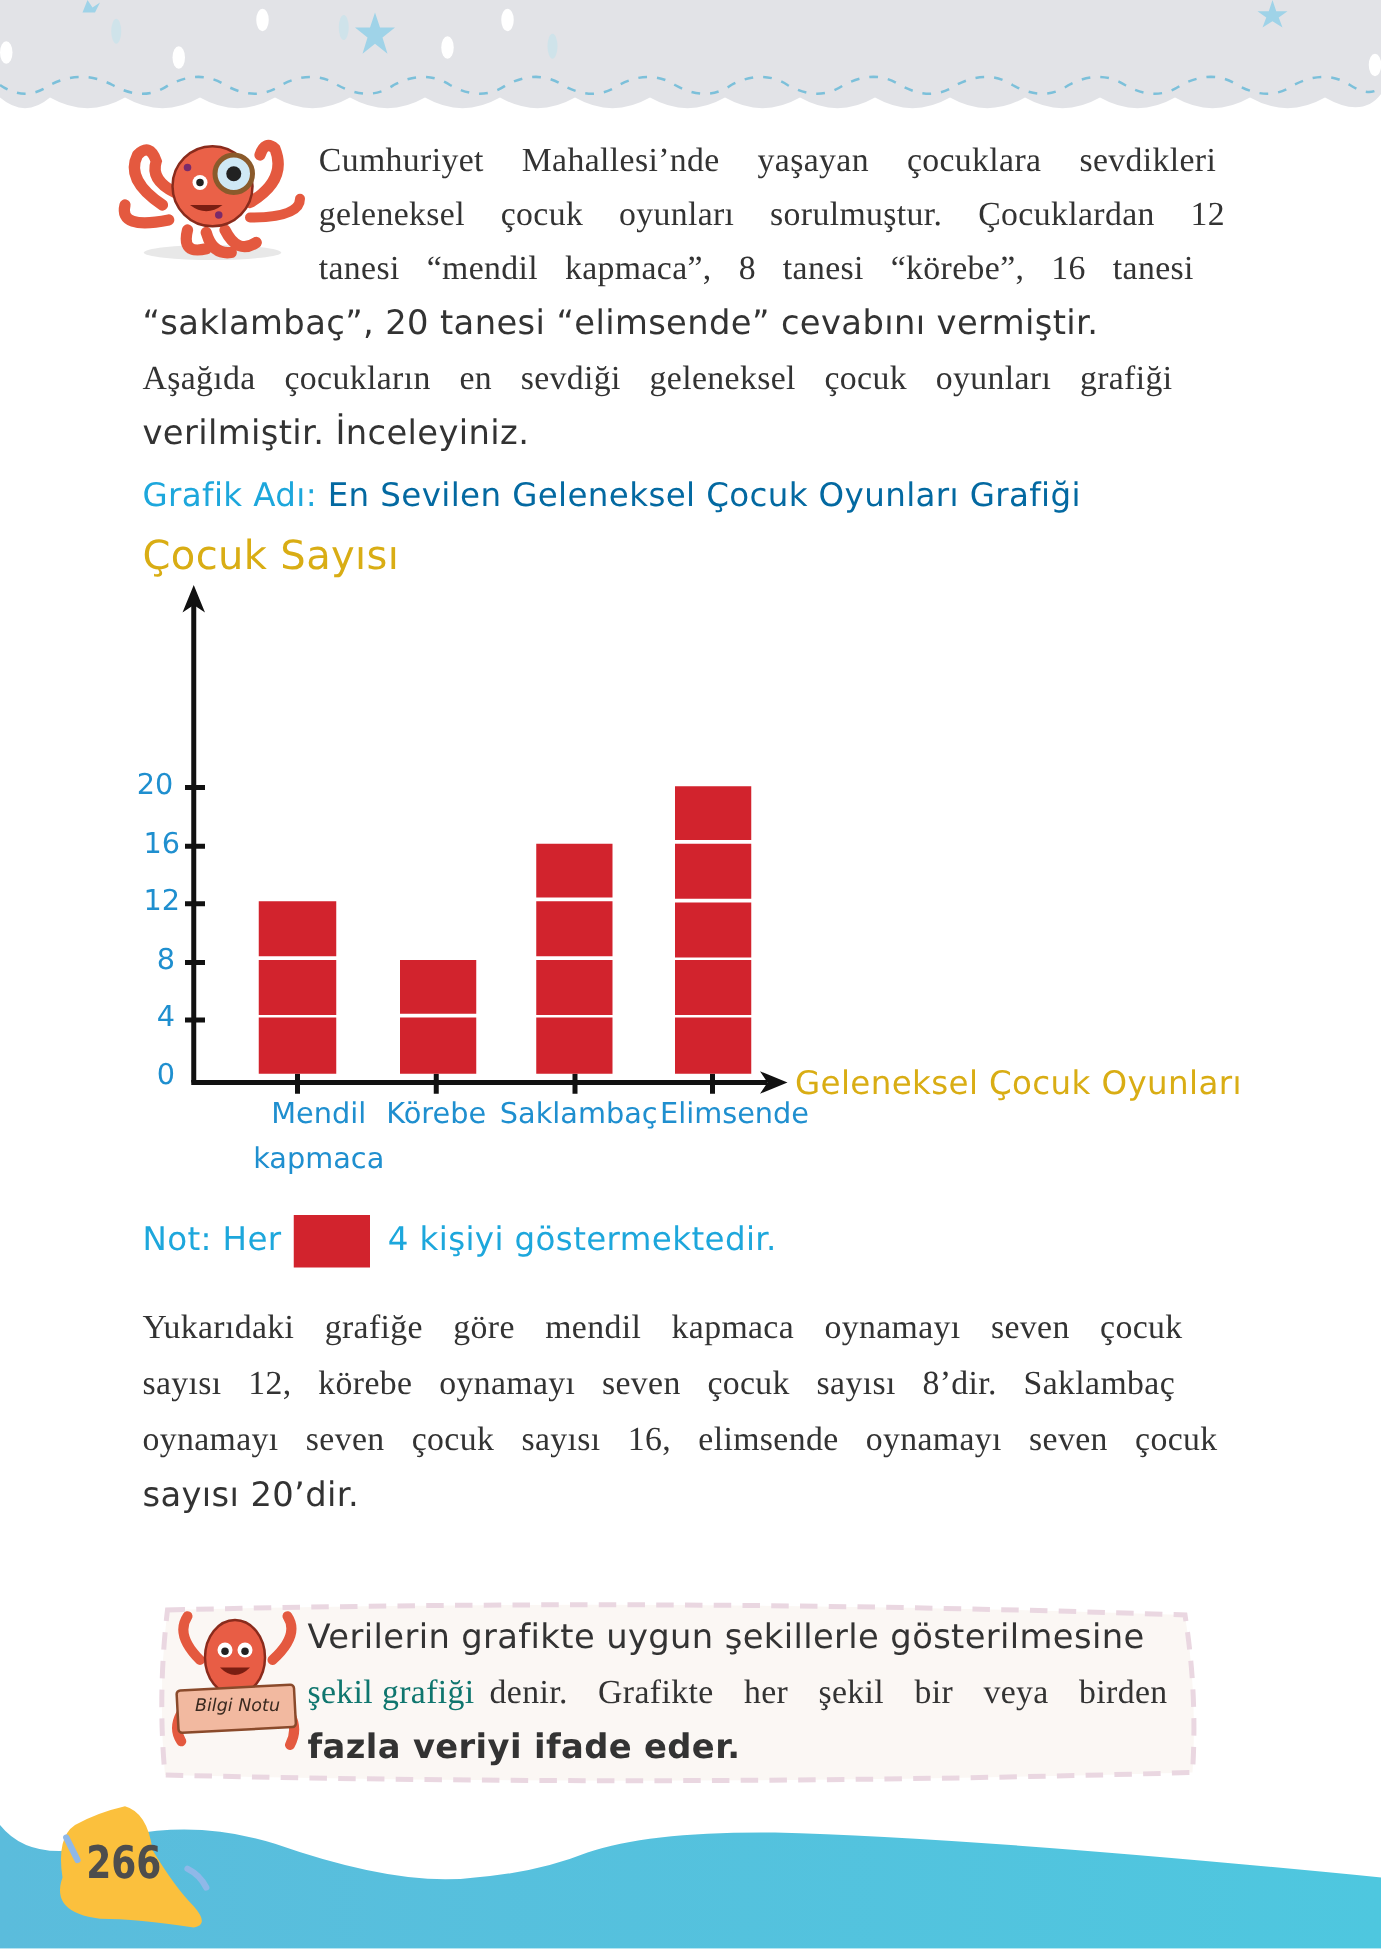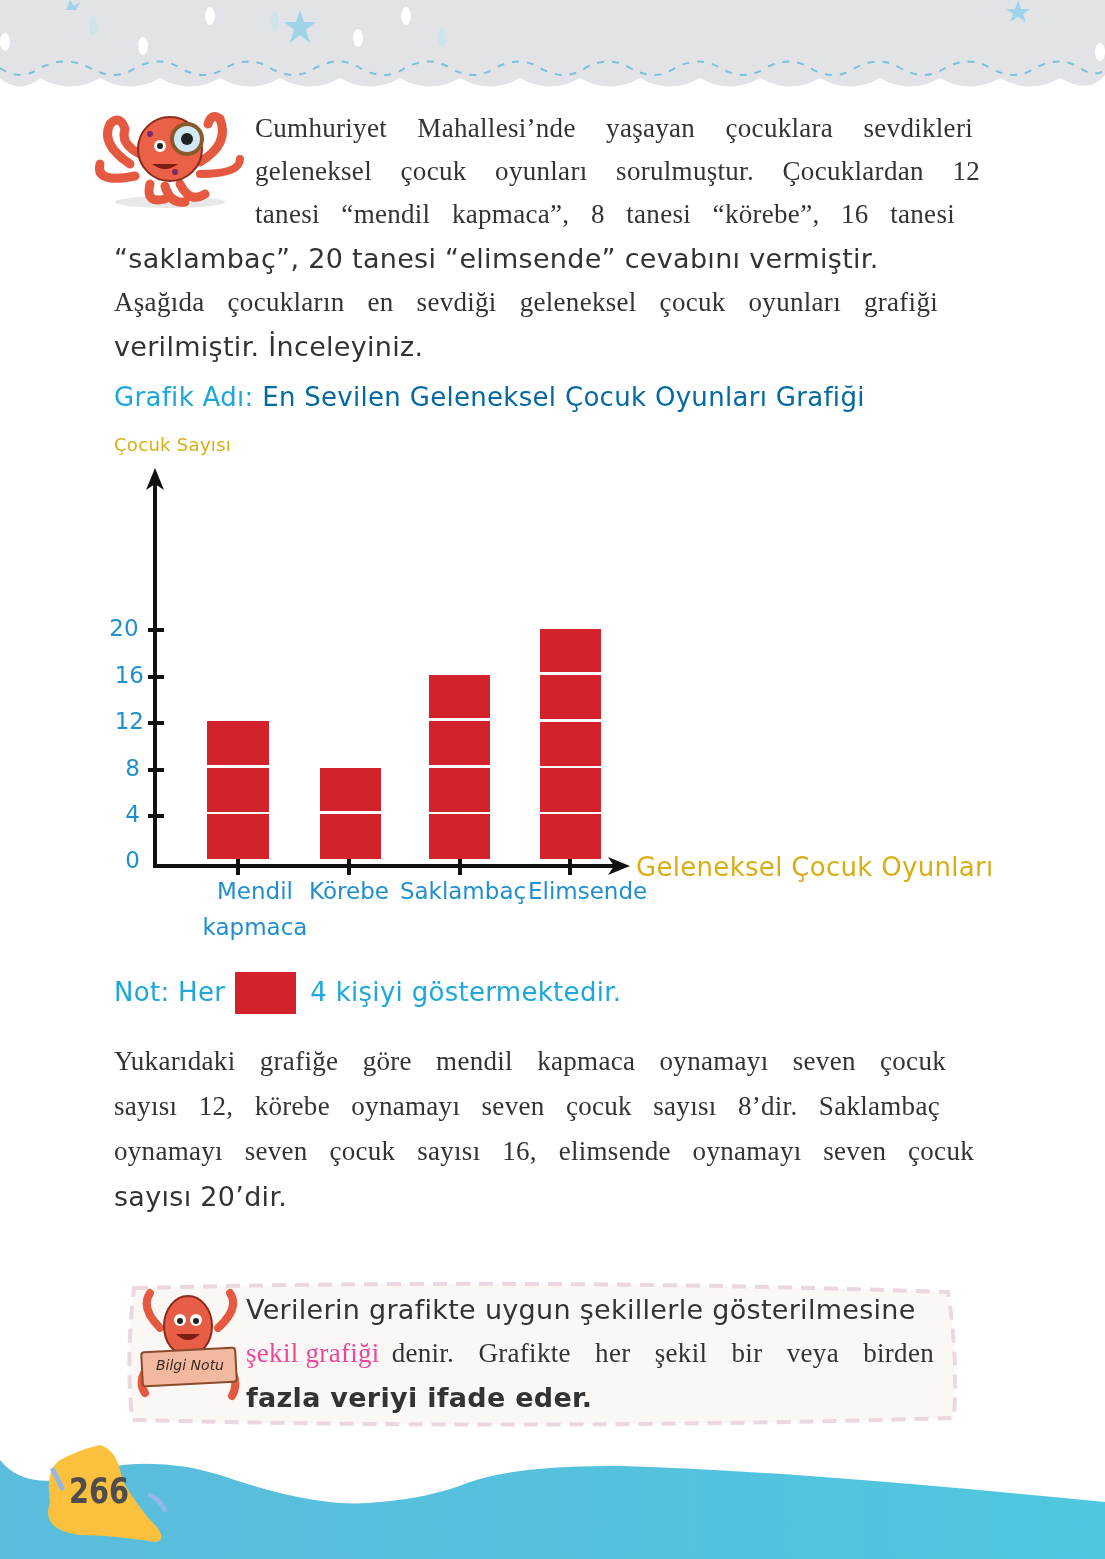--- a/index.html
+++ b/index.html
@@ -7,21 +7,21 @@
          font-family:"DejaVu Sans", sans-serif; color:#2b2b2b; }
   .abs { position:absolute; }
   
   .header { left:0; top:0; width:1105px; height:110px; }
   
   .txt { font-size:27px; line-height:43px; color:#333; letter-spacing:0.3px; white-space:nowrap; }
   .j { text-align:justify; text-align-last:justify;font-family:Liberation Serif, serif; }
   .blue { color:#1da7dc; }
   .green { color:#0369a1; }
   .gold { color:#d9ad14; }
-  .red { color:#ec4899; }
+  .red { color:#0f766e; }
   .lbl { font-size:23px; color:#1f8fcf; text-align:center; line-height:36px; }
   .ytick { font-size:23px; color:#1f8fcf; text-align:right; width:40px; }
   .bar-seg { position:absolute; background:#d2232d; }
   .note-box { left:122px; top:1280px; width:838px; height:150px; }
   .footer { left:0; top:1440px; width:1105px; height:119px; }
 </style>
 </head>
 <body>
 
 <div class="abs header">
@@ -69,21 +69,21 @@
 <div class="abs txt j" style="left:114px;top:281px;width:824px;">Aşağıda çocukların en sevdiği geleneksel çocuk oyunları grafiği</div>
 <div class="abs txt" style="left:114px;top:325px;">verilmiştir. İnceleyiniz.</div>
 
 <div class="abs txt" style="left:114px;top:376px;font-size:26px;">
   <span class="blue">Grafik Adı:</span>
   <span class="green">En Sevilen Geleneksel Çocuk Oyunları Grafiği</span>
 </div>
 
 <div class="abs" style="left:0;top:420px;width:1105px;height:530px;">
 
-  <div class="abs txt gold" style="left:114px;top:3px;font-size:18px;">Çocuk Sayısı</div>
+  <div class="abs txt gold" style="left:114px;top:3px;font-size:32px;">Çocuk Sayısı</div>
 
   <svg class="abs" style="left:0;top:0;" width="1105" height="530">
     <line x1="155" y1="62" x2="155" y2="446" stroke="#111" stroke-width="4"></line>
     <polygon points="155,48 146,70 155,64 164,70" fill="#111"></polygon>
     <line x1="153" y1="446" x2="614" y2="446" stroke="#111" stroke-width="4"></line>
     <polygon points="630,446 608,437 614,446 608,455" fill="#111"></polygon>
 
     <line x1="148" y1="210" x2="164" y2="210" stroke="#111" stroke-width="4"></line>
     <line x1="148" y1="257" x2="164" y2="257" stroke="#111" stroke-width="4"></line>
     <line x1="148" y1="303" x2="164" y2="303" stroke="#111" stroke-width="4"></line>

